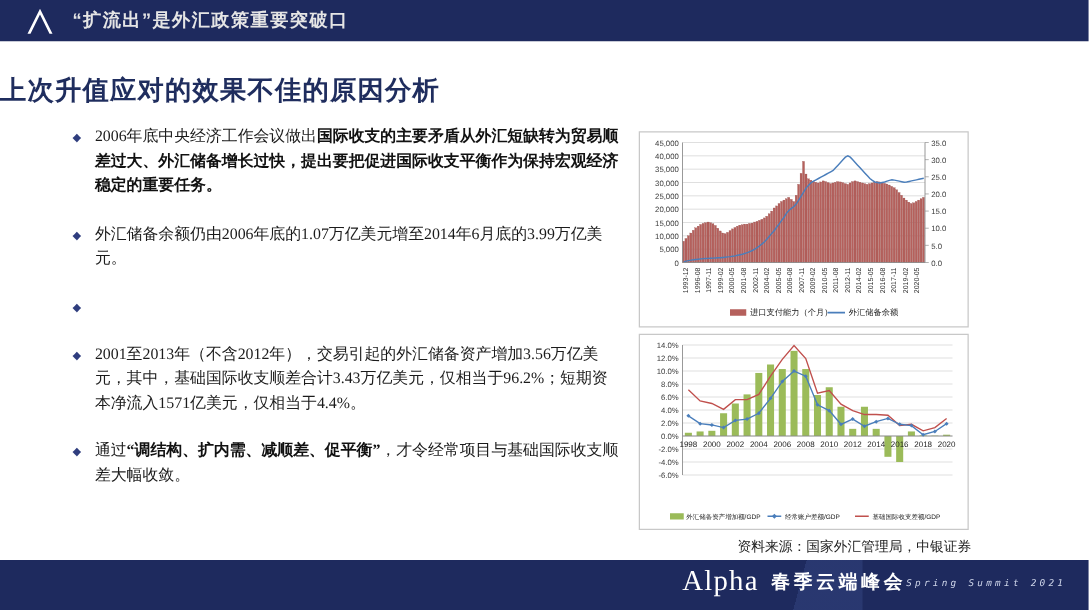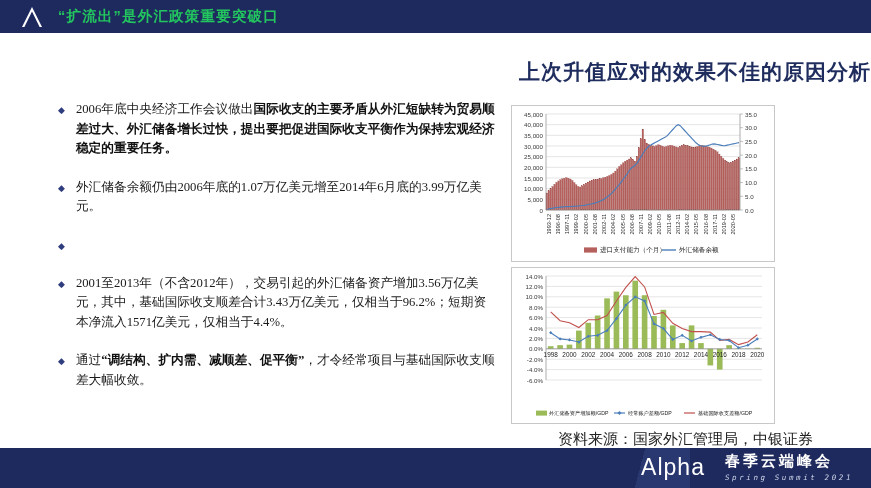--- a/index.html
+++ b/index.html
@@ -11,26 +11,26 @@
     position:relative;
   }
   
   .header{
     position:absolute;left:0;top:0;width:871px;height:33px;
     background:#1e2a5e;
     display:flex;align-items:center;
   }
   .header-logo{margin-left:20px;width:24px;height:22px;display:block;}
   .header-title{
-    color:#22c55e;font-size:14.5px;font-weight:bold;letter-spacing:1.2px;
+    color:#e5e5e5;font-size:14.5px;font-weight:bold;letter-spacing:1.2px;
     margin-left:14px;white-space:nowrap;
   }
   
   .page-title{
-    position:absolute;left:0;top:58px;width:871px;text-align:right;
+    position:absolute;left:0;top:58px;width:871px;text-align:left;
     color:#1f2d5e;font-size:21px;font-weight:bold;letter-spacing:1px;
   }
   
   .bullets{
     position:absolute;left:58px;top:100px;width:440px;
   }
   .bullet{
     display:flex;align-items:flex-start;margin-bottom:16px;
   }
   .bullet-marker{
@@ -47,36 +47,36 @@
   .b3{margin-bottom:19px;}
   .b4{margin-bottom:19px;}
   
   .chart-box{
     position:absolute;background:#ffffff;border:1px solid #c8c8c8;
   }
   #chart-top{left:511px;top:105px;width:262px;height:155px;}
   #chart-bottom{left:511px;top:267px;width:262px;height:155px;}
   .chart-svg{display:block;}
   .source-line{
-    position:absolute;left:558px;top:430px;
-    font-size:15px;color:#222222;white-space:nowrap;
+    position:absolute;left:590px;top:430px;
+    font-size:11px;color:#222222;white-space:nowrap;
   }
   
   .footer{
     position:absolute;left:0;bottom:0;width:871px;height:40px;
     background:#1e2a5e;
   }
   .footer-inner{
     position:absolute;right:18px;top:4px;display:flex;align-items:center;
   }
   .footer-alpha{
     color:#ffffff;font-size:23px;letter-spacing:1px;
-    font-family:Liberation Sans, sans-serif;font-weight:300;
-  }
-  .footer-cn-wrap{margin-left:20px;display:flex;flex-direction:column;}
+    font-family:Liberation Serif, serif;font-weight:300;
+  }
+  .footer-cn-wrap{margin-left:10px;display:flex;flex-direction:row;align-items:center;}
   .footer-cn{color:#ffffff;font-size:15px;font-weight:bold;letter-spacing:3px;}
   .footer-en{color:#cfd6ea;font-size:7.5px;letter-spacing:2.6px;margin-top:2px;
     font-family:"DejaVu Sans Mono",monospace;font-style:italic;}
   .footer-slash{
     position:absolute;left:600px;top:0;width:90px;height:40px;
     background:linear-gradient(105deg,transparent 0 45%,#2b3a73 45% 100%);
     opacity:.85;
   }
   text{font-family:"Liberation Sans","DejaVu Sans",sans-serif;}
 </style>

